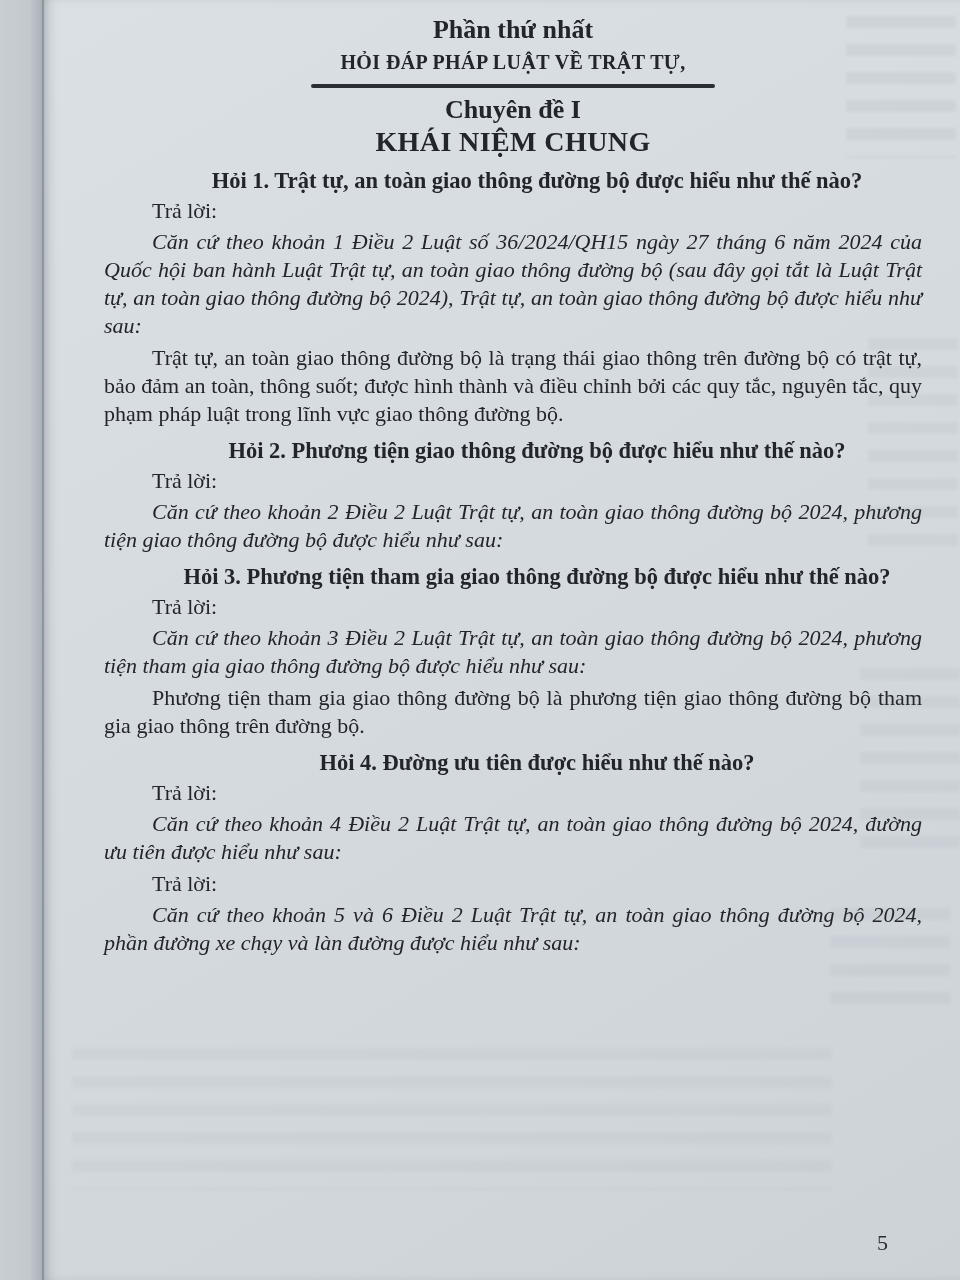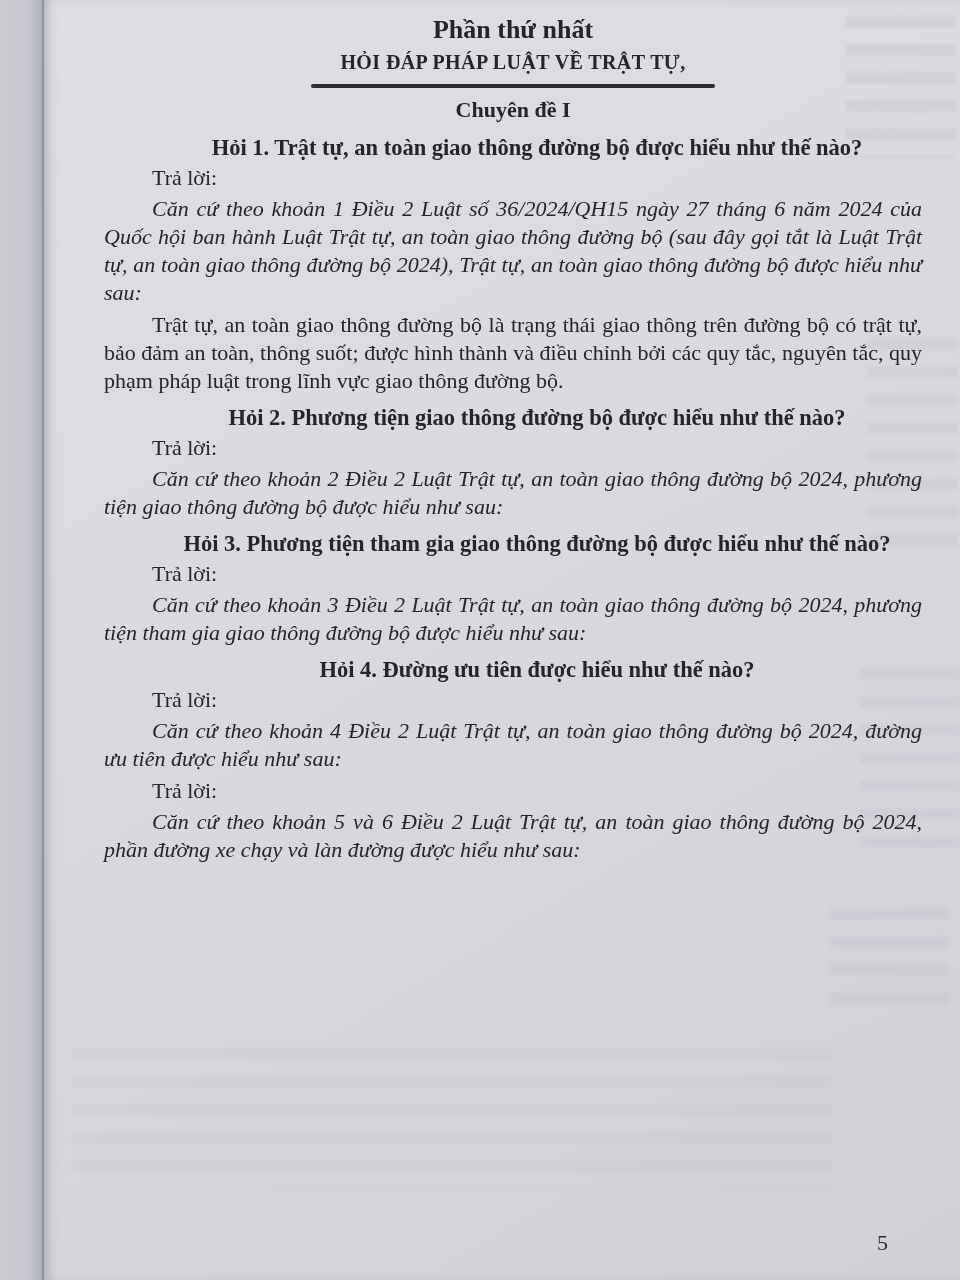--- a/index.html
+++ b/index.html
@@ -50,21 +50,21 @@
   .bleed.b1 { right: 4px;  top: 8px;    width: 110px; height: 150px; }
   .bleed.b2 { right: 2px;  top: 330px;  width: 90px;  height: 220px; opacity:0.055; }
   .bleed.b3 { right: 0px;  top: 660px;  width: 100px; height: 200px; opacity:0.05; }
   .bleed.b4 { left: 30px;  top: 1040px; width: 760px; height: 150px; opacity:0.04; }
   .bleed.b5 { right: 10px; top: 900px;  width: 120px; height: 120px; opacity:0.05; }
 
   header { text-align: center; margin-bottom: 6px; }
   .part-label   { font-size: 26px; font-weight: bold; line-height: 31px; }
   .part-title   { font-size: 20px; font-weight: bold; line-height: 34px; letter-spacing: 0.4px; }
   .title-rule   { width: 404px; height: 3.5px; background: #2b2e33; margin: 5px auto 7px auto; border-radius: 2px; }
-  .chapter-label{ font-size: 22px; font-weight: bold; line-height: 30px; }
+  .chapter-label{ font-size: 26px; font-weight: bold; line-height: 30px; }
   .chapter-title{ font-size: 28px; font-weight: bold; line-height: 33px; letter-spacing: 0.4px; }
 
   main p {
     margin: 0;
     font-size: 22px;
     line-height: 28px;
     text-align: justify;
     text-indent: 48px;
   }
   .q {
@@ -98,20 +98,21 @@
     <div class="bleed b2"></div>
     <div class="bleed b3"></div>
     <div class="bleed b4"></div>
     <div class="bleed b5"></div>
 
     <header>
       <div class="part-label">Phần thứ nhất</div>
       <div class="part-title">HỎI ĐÁP PHÁP LUẬT VỀ TRẬT TỰ,</div>
       <div class="title-rule"></div>
       <div class="chapter-label">Chuyên đề I</div>
+      <div class="chapter-title">KHÁI NIỆM CHUNG</div>
     </header>
 
     <main>
 
       <section class="qa">
         <p class="q">Hỏi 1. Trật tự, an toàn giao thông đường bộ được hiểu như thế nào?</p>
         <p class="a-label">Trả lời:</p>
         <p class="cite">Căn cứ theo khoản 1 Điều 2 Luật số 36/2024/QH15 ngày 27 tháng 6 năm 2024 của Quốc hội ban hành Luật Trật tự, an toàn giao thông đường bộ (sau đây gọi tắt là Luật Trật tự, an toàn giao thông đường bộ 2024), Trật tự, an toàn giao thông đường bộ được hiểu như sau:</p>
         <p class="body">Trật tự, an toàn giao thông đường bộ là trạng thái giao thông trên đường bộ có trật tự, bảo đảm an toàn, thông suốt; được hình thành và điều chỉnh bởi các quy tắc, nguyên tắc, quy phạm pháp luật trong lĩnh vực giao thông đường bộ.</p>
       </section>
@@ -119,20 +120,21 @@
       <section class="qa">
         <p class="q">Hỏi 2. Phương tiện giao thông đường bộ được hiểu như thế nào?</p>
         <p class="a-label">Trả lời:</p>
         <p class="cite">Căn cứ theo khoản 2 Điều 2 Luật Trật tự, an toàn giao thông đường bộ 2024, phương tiện giao thông đường bộ được hiểu như sau:</p>
       </section>
 
       <section class="qa">
         <p class="q">Hỏi 3. Phương tiện tham gia giao thông đường bộ được hiểu như thế nào?</p>
         <p class="a-label">Trả lời:</p>
         <p class="cite">Căn cứ theo khoản 3 Điều 2 Luật Trật tự, an toàn giao thông đường bộ 2024, phương tiện tham gia giao thông đường bộ được hiểu như sau:</p>
+        <p class="body">Phương tiện tham gia giao thông đường bộ là phương tiện giao thông đường bộ tham gia giao thông trên đường bộ.</p>
       </section>
 
       <section class="qa">
         <p class="q">Hỏi 4.  Đường ưu tiên được hiểu như thế nào?</p>
         <p class="a-label">Trả lời:</p>
         <p class="cite">Căn cứ theo khoản 4 Điều 2 Luật Trật tự, an toàn giao thông đường bộ 2024, đường ưu tiên được hiểu như sau:</p>
       </section>
 
       <section class="qa">
         <p class="a-label">Trả lời:</p>

